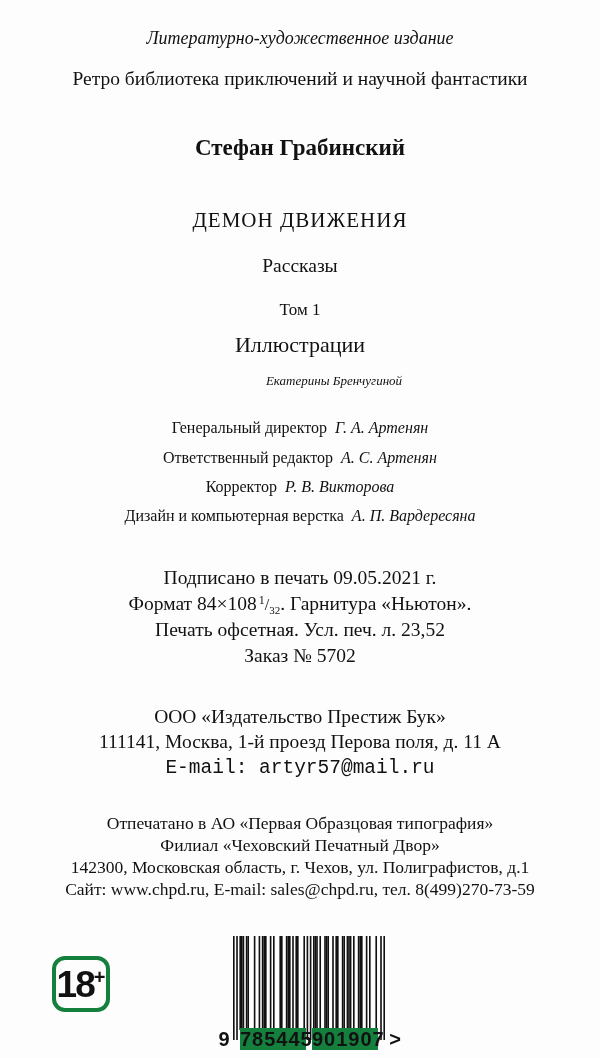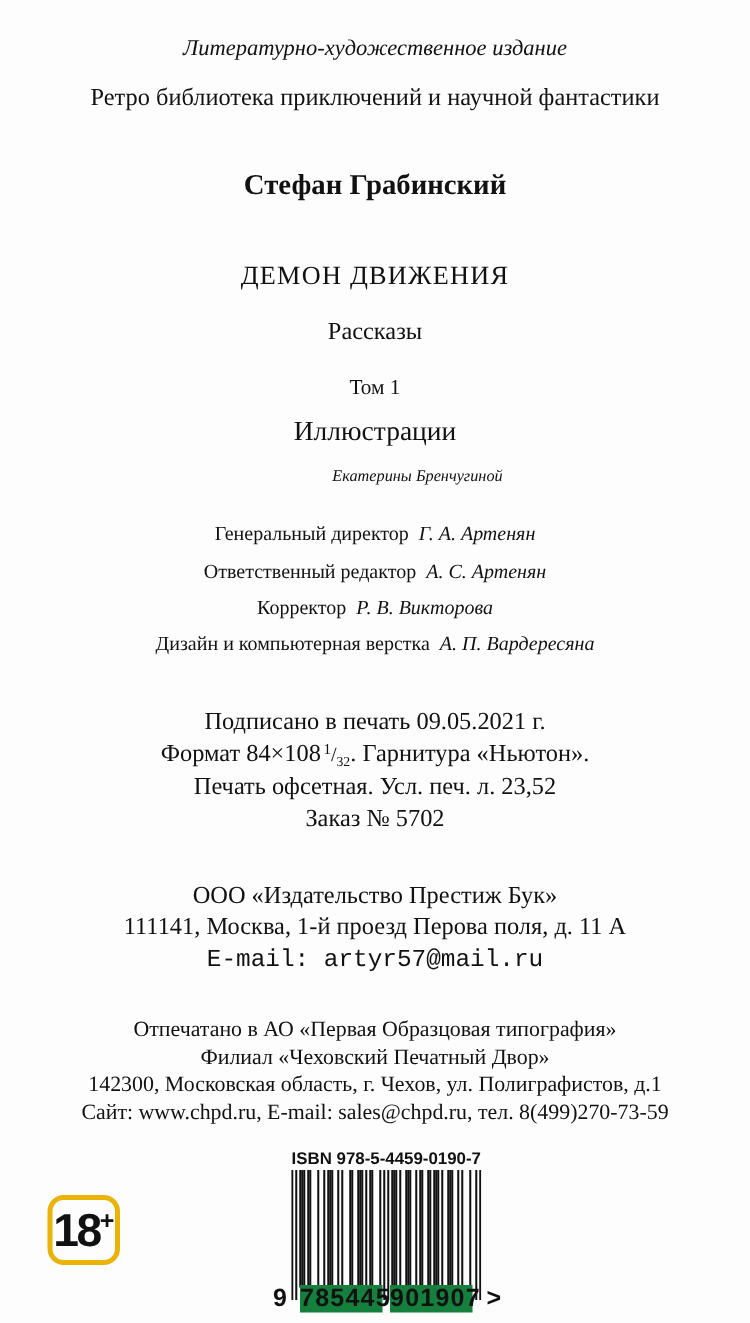--- a/index.html
+++ b/index.html
@@ -32,23 +32,23 @@
   .frac-slash{font-size:16px;}
   .frac-sub{font-size:11px;vertical-align:-4px;}
 
   .pub-1{top:706px;} .pub-2{top:731px;} .pub-3{top:757px;font-family:Liberation Mono, monospace;}
   .pub-line{font-size:19.5px;}
 
   .prn-1{top:813px;} .prn-2{top:835px;} .prn-3{top:857px;} .prn-4{top:879px;}
   .prn-line{font-size:17.5px;}
 
   .age-badge{
-    position:absolute;left:38px;top:956px;
+    position:absolute;left:52px;top:956px;
     width:50px;height:48px;
-    border:4px solid #eab308;border-radius:13px;
+    border:4px solid #15803d;border-radius:13px;
     display:flex;align-items:center;justify-content:center;
     font-family:"Liberation Sans","DejaVu Sans",sans-serif;
     background:#fdfdfd;
   }
   .age-num{font-size:37px;font-weight:bold;letter-spacing:-2px;line-height:1;}
   .age-plus{font-size:20px;font-weight:bold;line-height:1;margin:-14px 0 0 0;}
 
   .barcode-wrap{position:absolute;left:233px;top:936px;width:152px;}
   .isbn-label{
     position:absolute;top:-17px;left:-20px;width:192px;text-align:center;
@@ -107,21 +107,20 @@
 <div class="line prn-line prn-2">Филиал «Чеховский Печатный Двор»</div>
 <div class="line prn-line prn-3">142300, Московская область, г. Чехов, ул. Полиграфистов, д.1</div>
 <div class="line prn-line prn-4">Сайт: www.chpd.ru, E-mail: sales@chpd.ru, тел. 8(499)270-73-59</div>
 
 <div class="age-badge">
   <span class="age-num">18</span>
   <span class="age-plus">+</span>
 </div>
 
 <div class="barcode-wrap">
-  <div class="isbn-label">ISBN 978-5-4459-0190-7</div>
   <svg class="barcode-svg" width="152" height="104" viewBox="0 0 152 104" fill="#111">
       <rect x="0.00" y="0" width="1.62" height="104"></rect>
       <rect x="3.20" y="0" width="1.62" height="104"></rect>
       <rect x="6.40" y="0" width="1.62" height="94"></rect>
       <rect x="8.00" y="0" width="1.62" height="94"></rect>
       <rect x="9.60" y="0" width="1.62" height="94"></rect>
       <rect x="12.80" y="0" width="1.62" height="94"></rect>
       <rect x="14.40" y="0" width="1.62" height="94"></rect>
       <rect x="20.80" y="0" width="1.62" height="94"></rect>
       <rect x="25.60" y="0" width="1.62" height="94"></rect>

